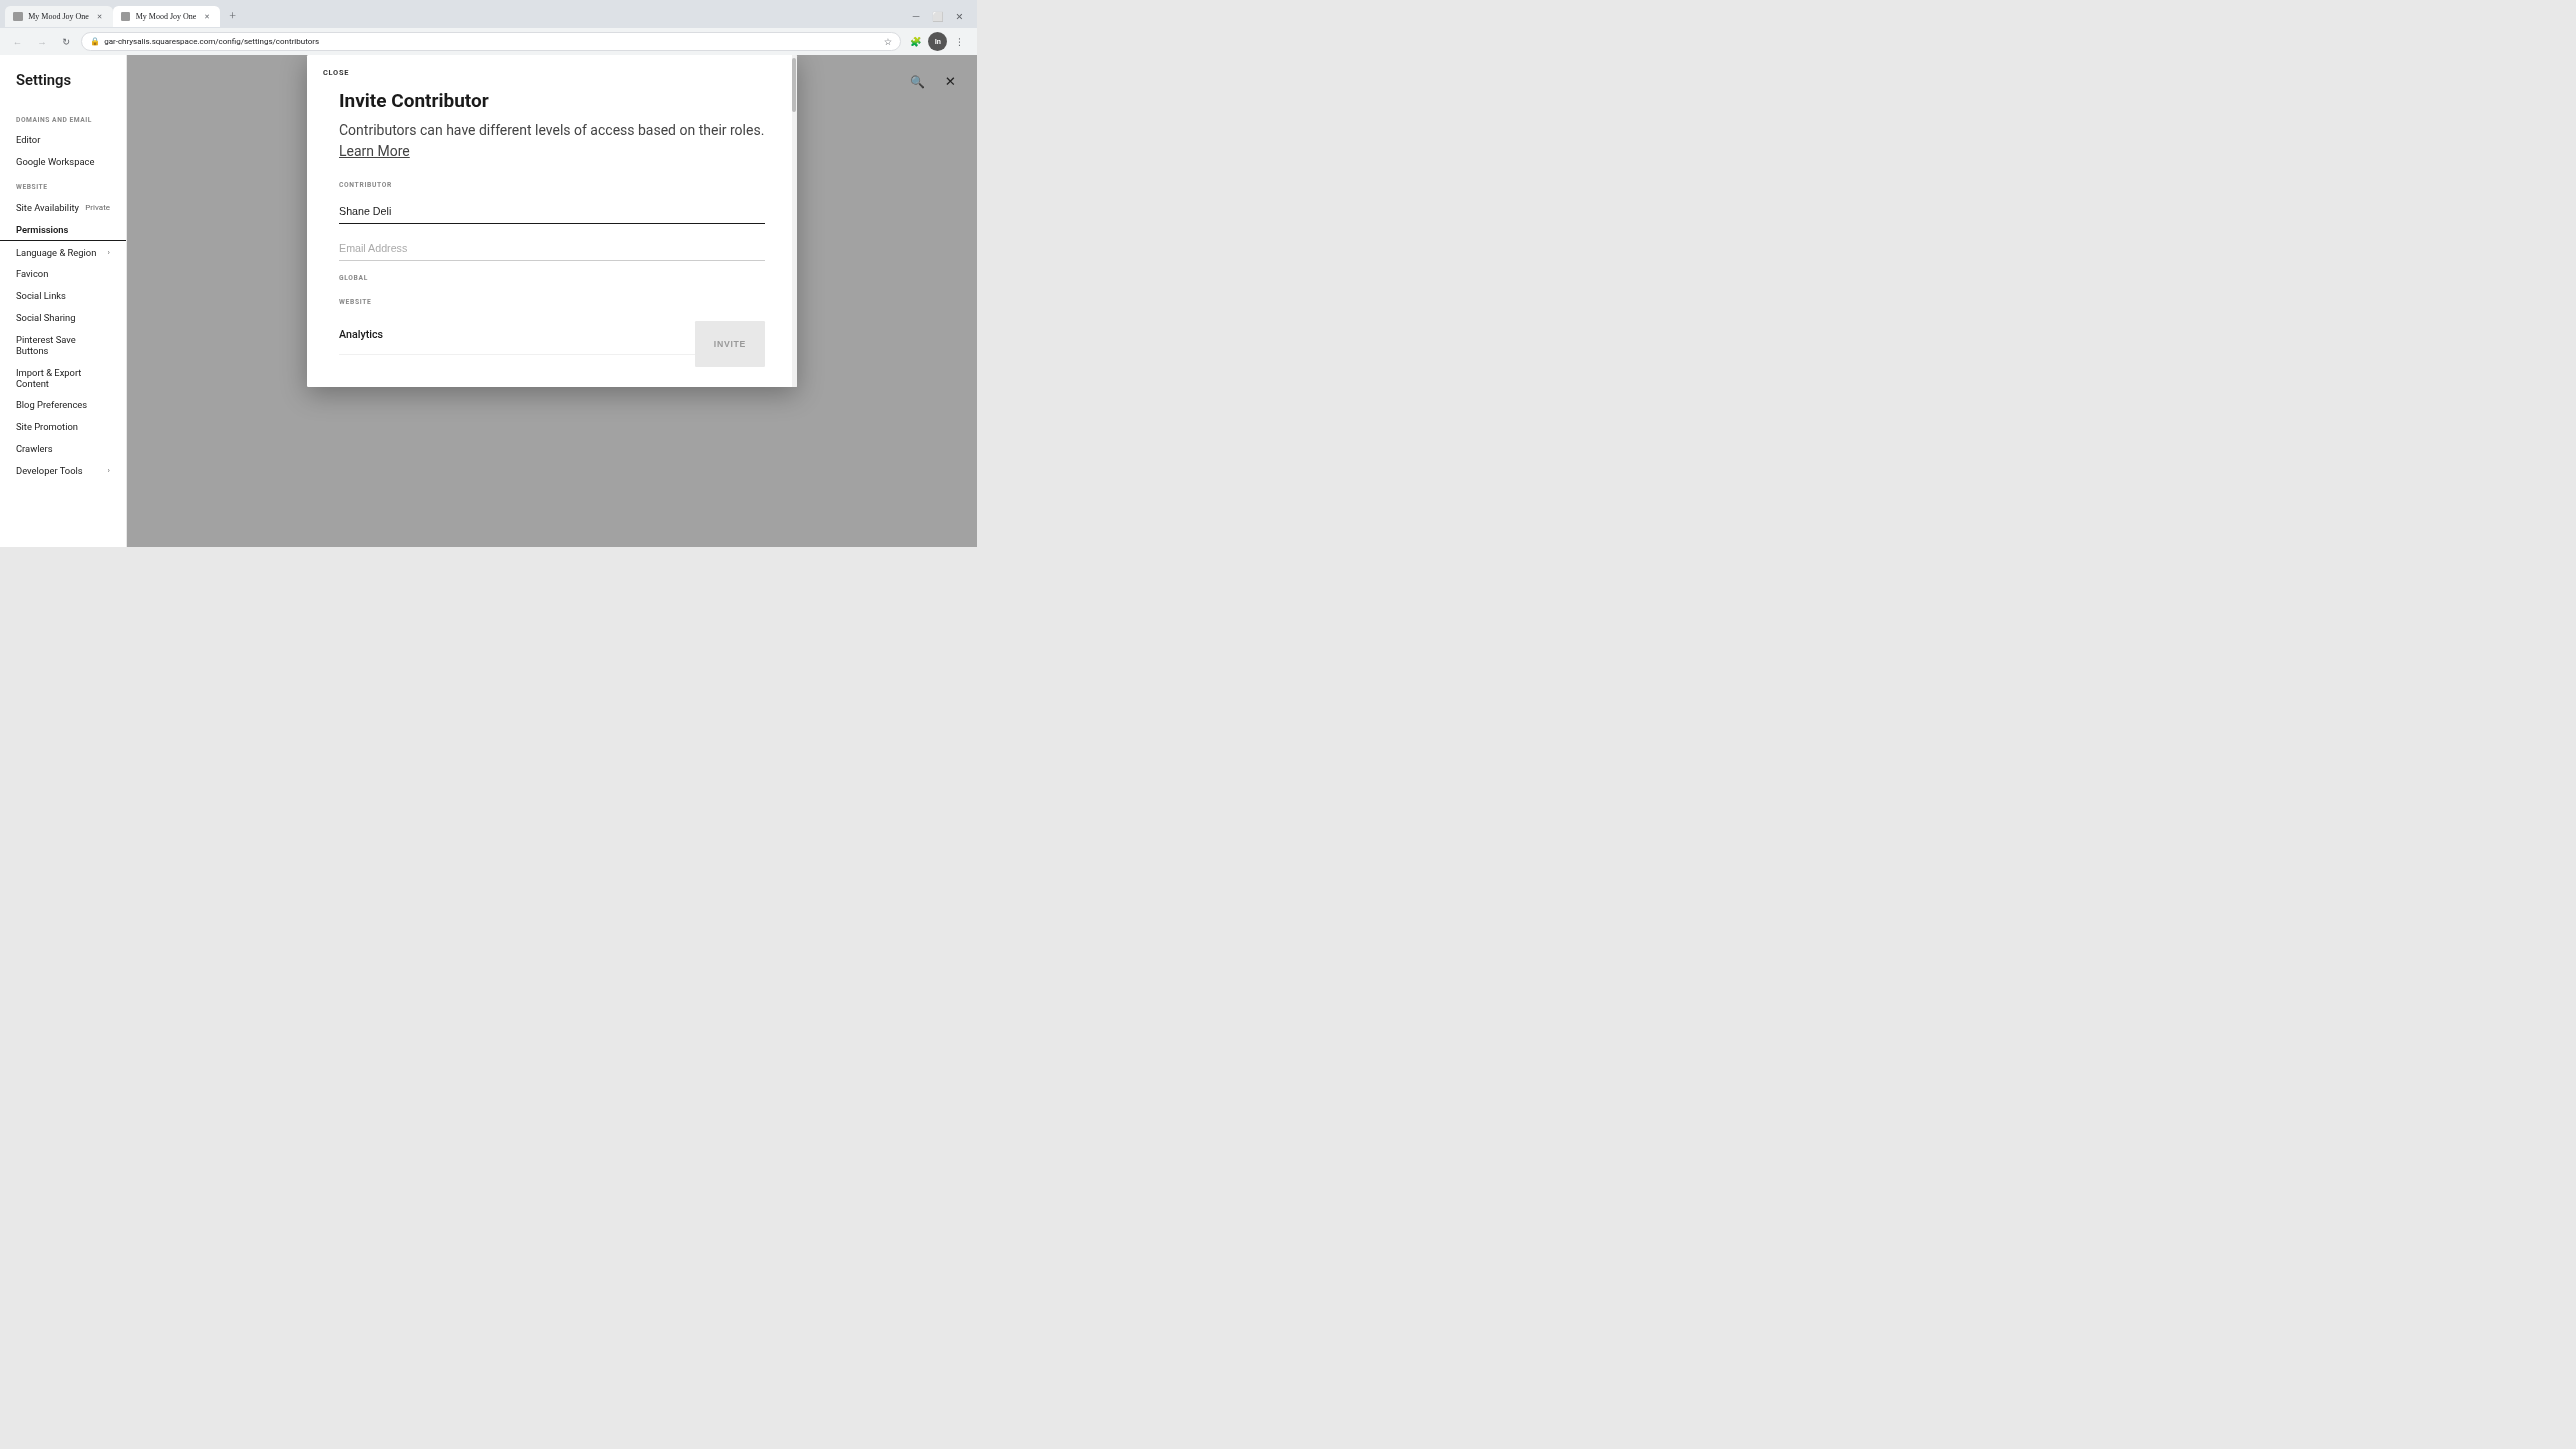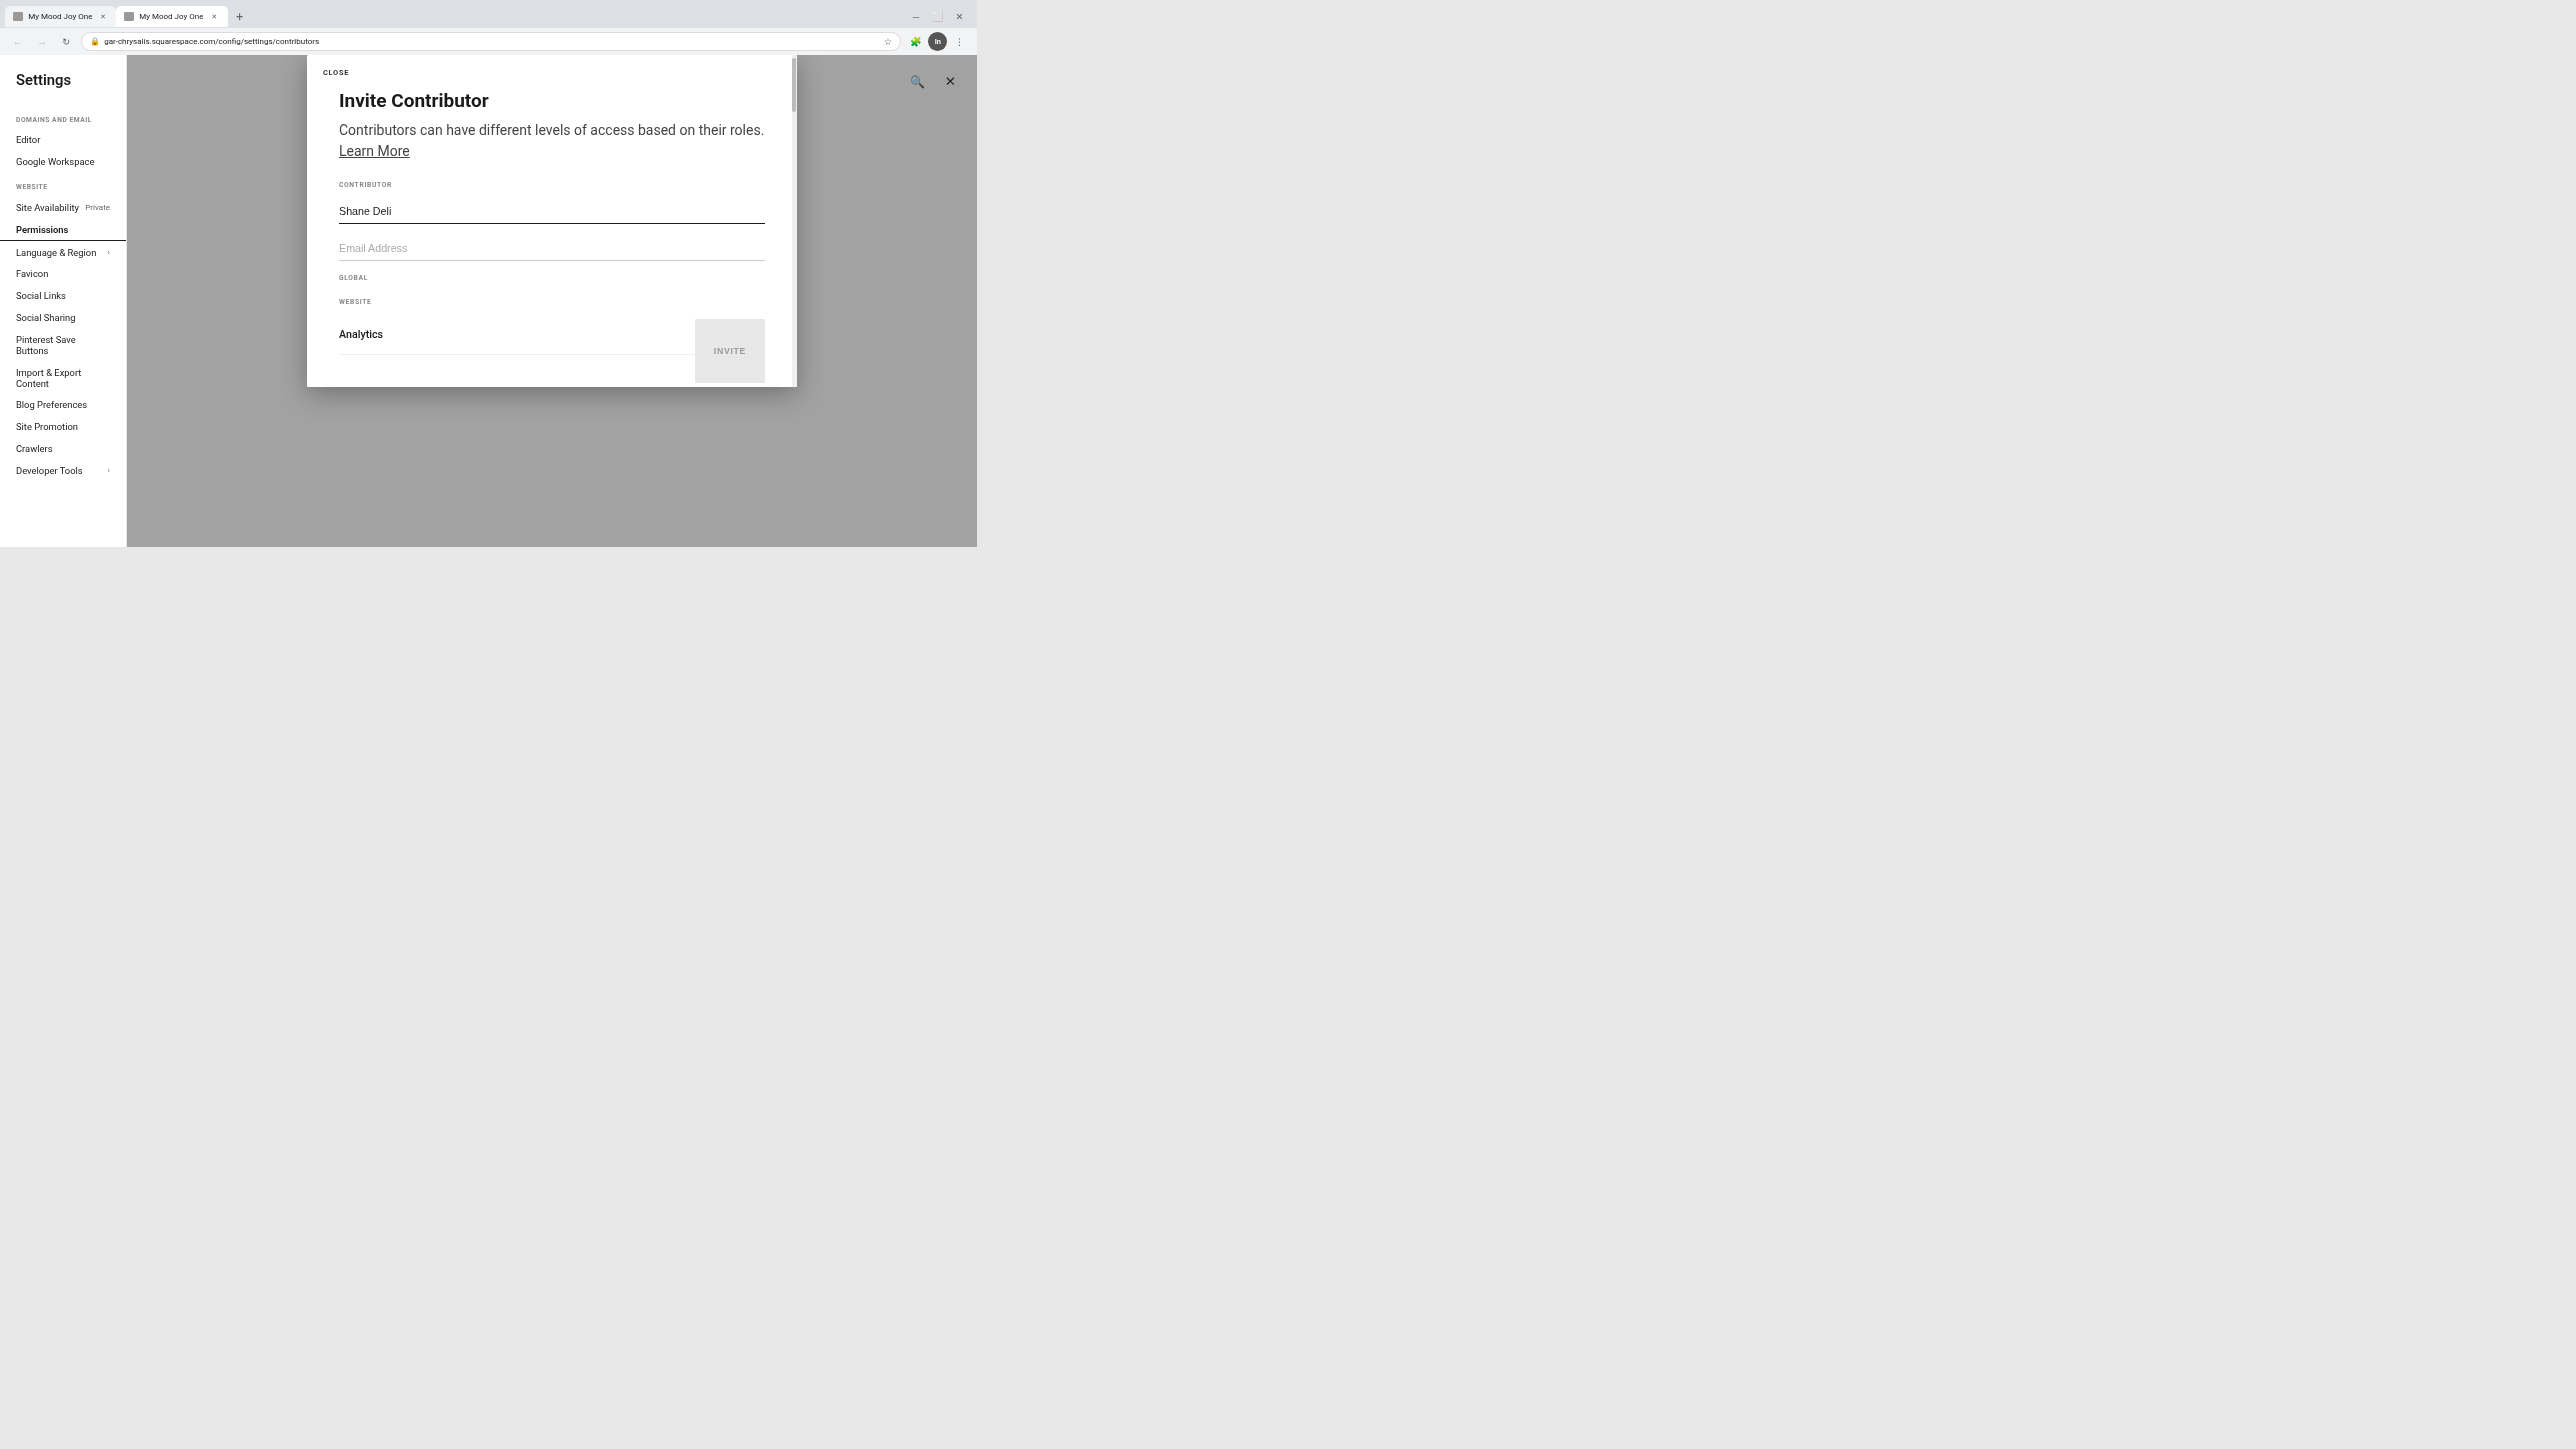--- a/index.html
+++ b/index.html
@@ -19,20 +19,21 @@
       position: relative;
       z-index: 10;
     }
 
     .tab-bar {
       display: flex;
       align-items: center;
       padding: 5.4px 5.4px 0;
       background: #dde1e6;
       height: 28px;
+      font-family: Liberation Serif, serif;
     }
 
     .tab {
       display: flex;
       align-items: center;
       padding: 0 8px;
       height: 21.5px;
       background: #f1f3f4;
       border-radius: 5.4px 5.4px 0 0;
       font-size: 8px;
@@ -393,26 +394,26 @@
       box-shadow: 0 0.7px 2px rgba(0,0,0,0.3);
       transition: left 0.2s;
     }
 
     .toggle.on .toggle-knob {
       left: 13.4px;
     }
 
     .invite-btn {
       position: absolute;
-      bottom: 4px;
+      bottom: 20px;
       right: 32px;
       background: #e8e8e8;
       color: #999;
       border: none;
-      padding: 27px 19px;
+      padding: 18px 19px;
       font-size: 8.7px;
       font-weight: 700;
       letter-spacing: 0.08em;
       text-transform: uppercase;
       cursor: pointer;
       border-radius: 1.3px;
     }
 
     .search-icon-btn {
       width: 21.5px;

